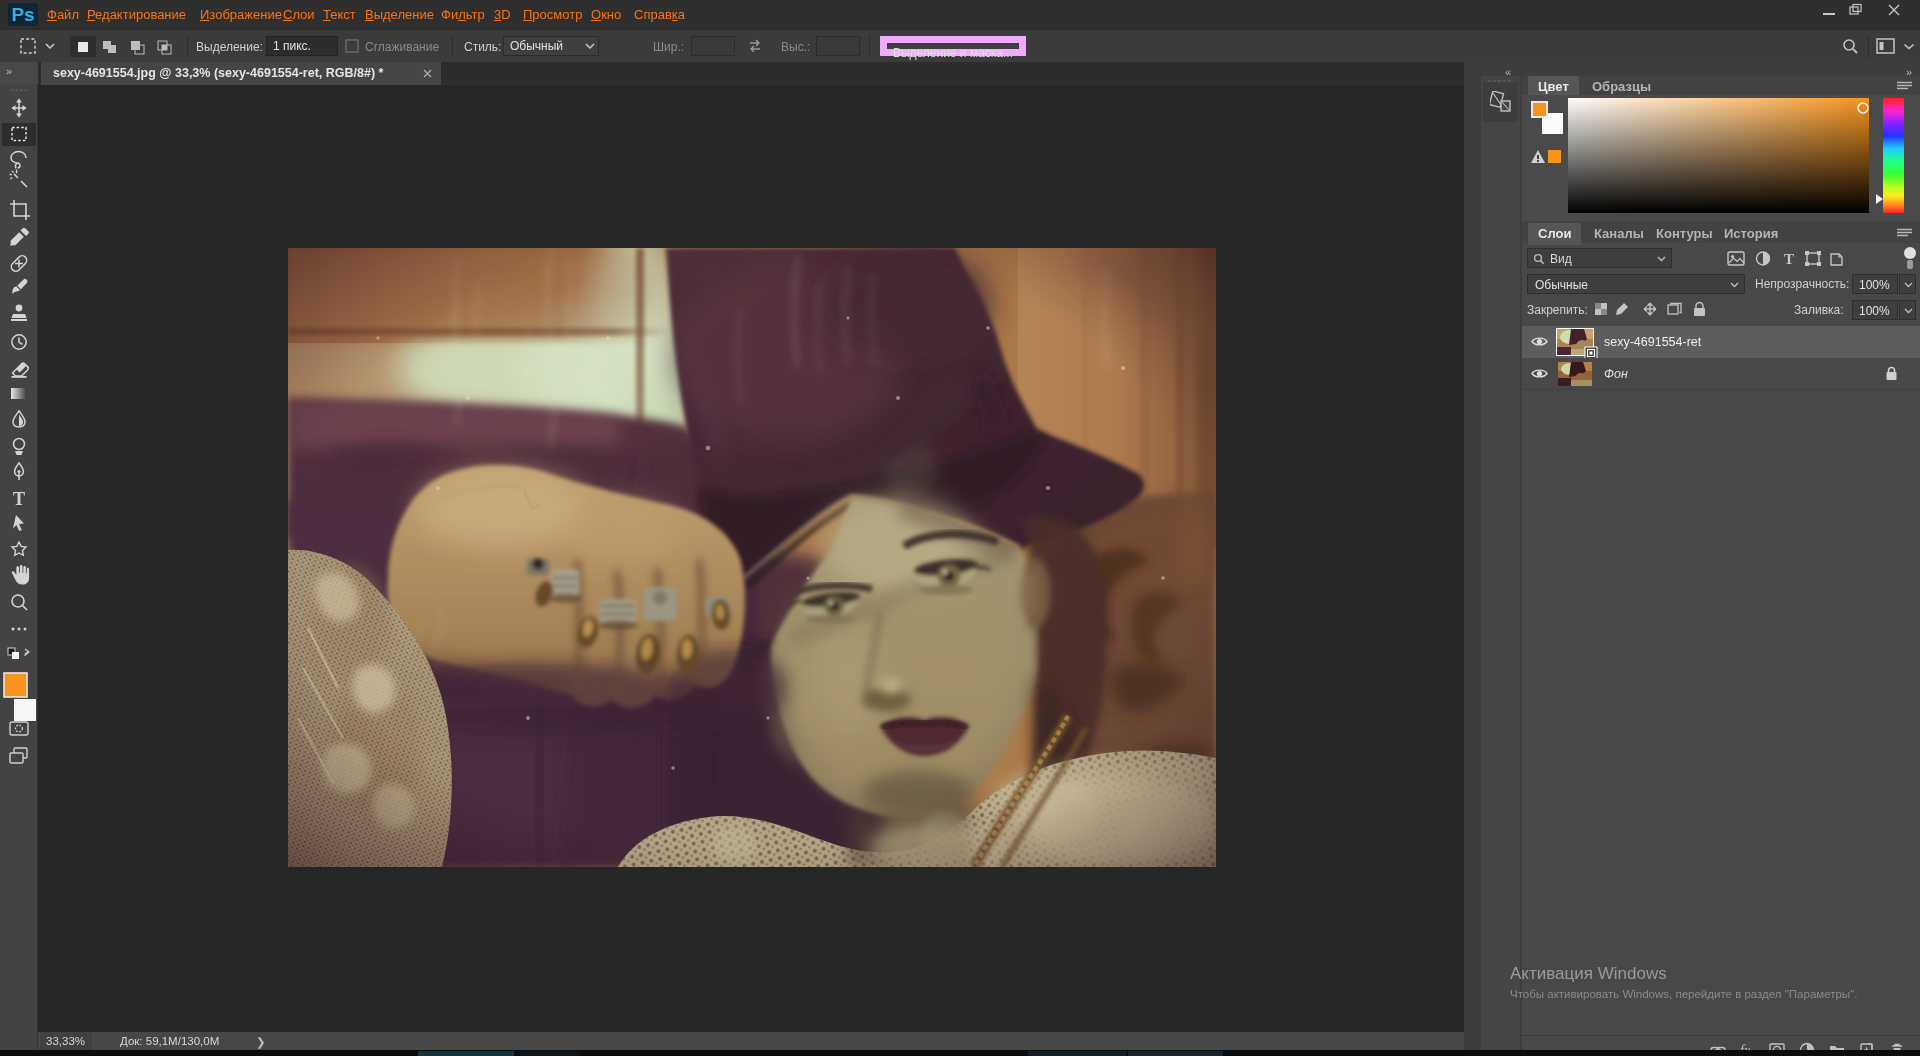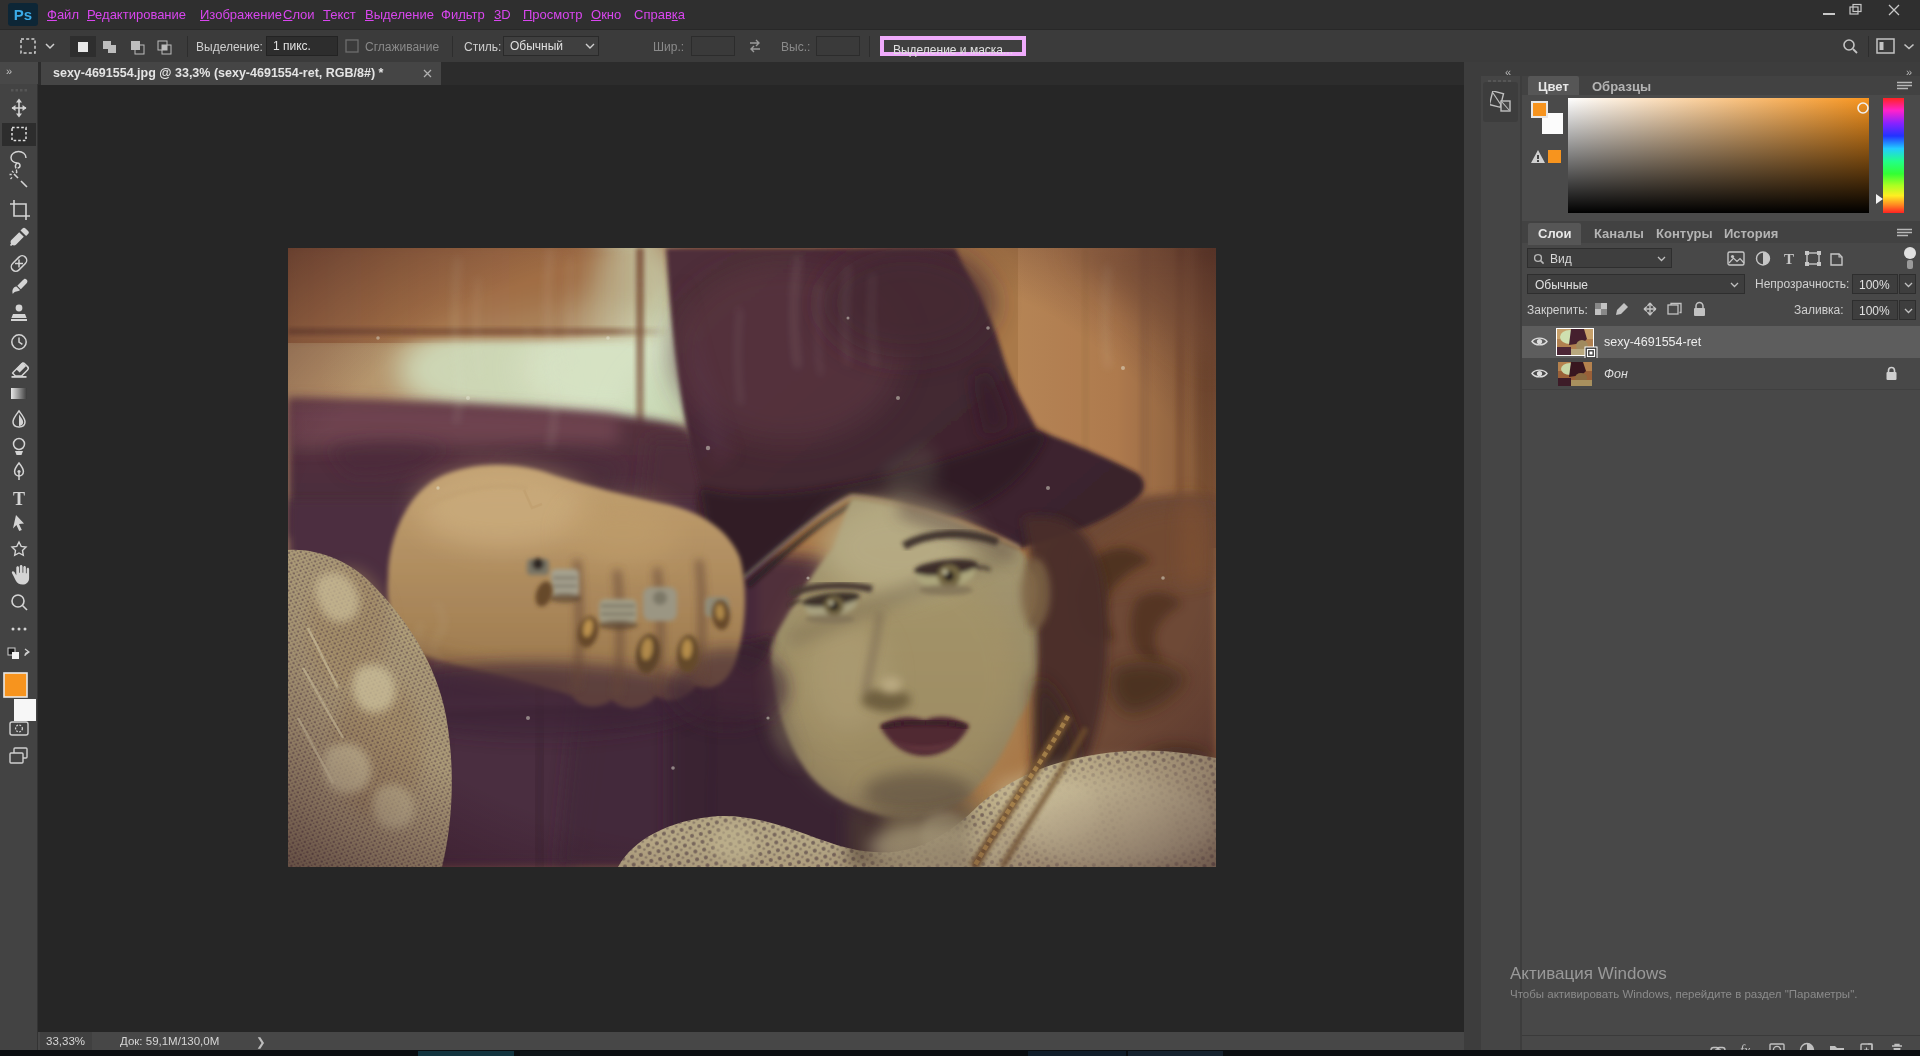--- a/index.html
+++ b/index.html
@@ -1,22 +1,22 @@
 <!DOCTYPE html>
 <html><head><meta charset="utf-8">
 <style>
 *{margin:0;padding:0;box-sizing:border-box;}
 html,body{width:1920px;height:1056px;overflow:hidden;background:#262626;
  font-family:"Liberation Sans",sans-serif;color:#dcdcdc;}
 .abs{position:absolute;}
 #menubar{left:0;top:0;width:1920px;height:29px;background:#2f2f2f;font-size:13px;}
-#menubar .mi{position:absolute;top:7px;color:#d946ef;}
+#menubar .mi{position:absolute;top:7px;color:#f97316;}
 #menubar .mi u{text-decoration:underline;}
 #pslogo{position:absolute;left:8px;top:3px;width:30px;height:23px;background:#0d2636;border-radius:3px;
- color:#3babe8;font-size:15px;font-weight:bold;text-align:center;line-height:23px;}
+ color:#3babe8;font-size:19px;font-weight:bold;text-align:center;line-height:23px;}
 #winbtns{position:absolute;right:0;top:0;height:29px;}
 #optbar{left:0;top:29px;width:1920px;height:33px;background:#3b3b3b;border-top:1px solid #282828;font-size:12px;}
 #optbar .lbl{position:absolute;top:10px;color:#cfcfcf;}
 #optbar .dis{color:#8a8a8a;}
 .inputbox{position:absolute;background:#2d2d2d;border:1px solid #232323;height:20px;top:6px;color:#e0e0e0;font-size:12px;}
 .sep{position:absolute;top:6px;width:1px;height:21px;background:#2d2d2d;}
 #tabbar{left:38px;top:62px;width:1426px;height:23px;background:#2c2c2c;}
 #doctab{position:absolute;left:3px;top:0;width:400px;height:23px;background:#454545;color:#e4e4e4;
  font-size:12.5px;font-weight:bold;line-height:23px;padding-left:12px;}
 #toolbar{left:0;top:62px;width:38px;height:988px;background:#434343;border-right:1px solid #333;}
@@ -89,21 +89,21 @@
  </div>
  <span class="lbl dis" style="left:653px">Шир.:</span>
  <div class="inputbox" style="left:691px;width:44px;background:#3a3a3a;border-color:#2c2c2c;"></div>
  <svg class="icon" style="left:746px;top:9px" width="18" height="14" viewBox="0 0 18 14">
   <path d="M4 4 h9 m-3 -3 l3 3 -3 3" stroke="#9a9a9a" stroke-width="1.4" fill="none"></path>
   <path d="M14 10 h-9 m3 -3 l-3 3 3 3" stroke="#9a9a9a" stroke-width="1.4" fill="none"></path>
  </svg>
  <span class="lbl dis" style="left:781px">Выс.:</span>
  <div class="inputbox" style="left:816px;width:44px;background:#3a3a3a;border-color:#2c2c2c;"></div>
  <div class="sep" style="left:869px"></div>
- <div class="inputbox" style="left:880px;width:146px;text-align:center;padding-top:3px;background:#3f3f3f;border:4px solid #f0abfc;">Выделение и маска...</div>
+ <div class="inputbox" style="left:880px;width:146px;text-align:center;padding-top:3px;background:#3f3f3f;border:7px solid #f0abfc;">Выделение и маска...</div>
  <svg class="icon" style="left:1842px;top:8px" width="17" height="17" viewBox="0 0 17 17">
   <circle cx="7" cy="7" r="5" fill="none" stroke="#c4c4c4" stroke-width="1.6"></circle>
       <path d="M11 11 l4 4" stroke="#c4c4c4" stroke-width="1.8"></path>
  </svg>
  <div class="sep" style="left:1868px"></div>
  <svg class="icon" style="left:1876px;top:8px" width="22" height="17" viewBox="0 0 22 17">
   <rect x="1" y="1" width="17" height="14" fill="none" stroke="#c4c4c4" stroke-width="1.5"></rect>
   <rect x="3.5" y="4" width="4" height="8" fill="#c4c4c4"></rect>
  </svg>
  <svg class="icon" style="left:1903px;top:13px" width="12" height="8" viewBox="0 0 12 8">

